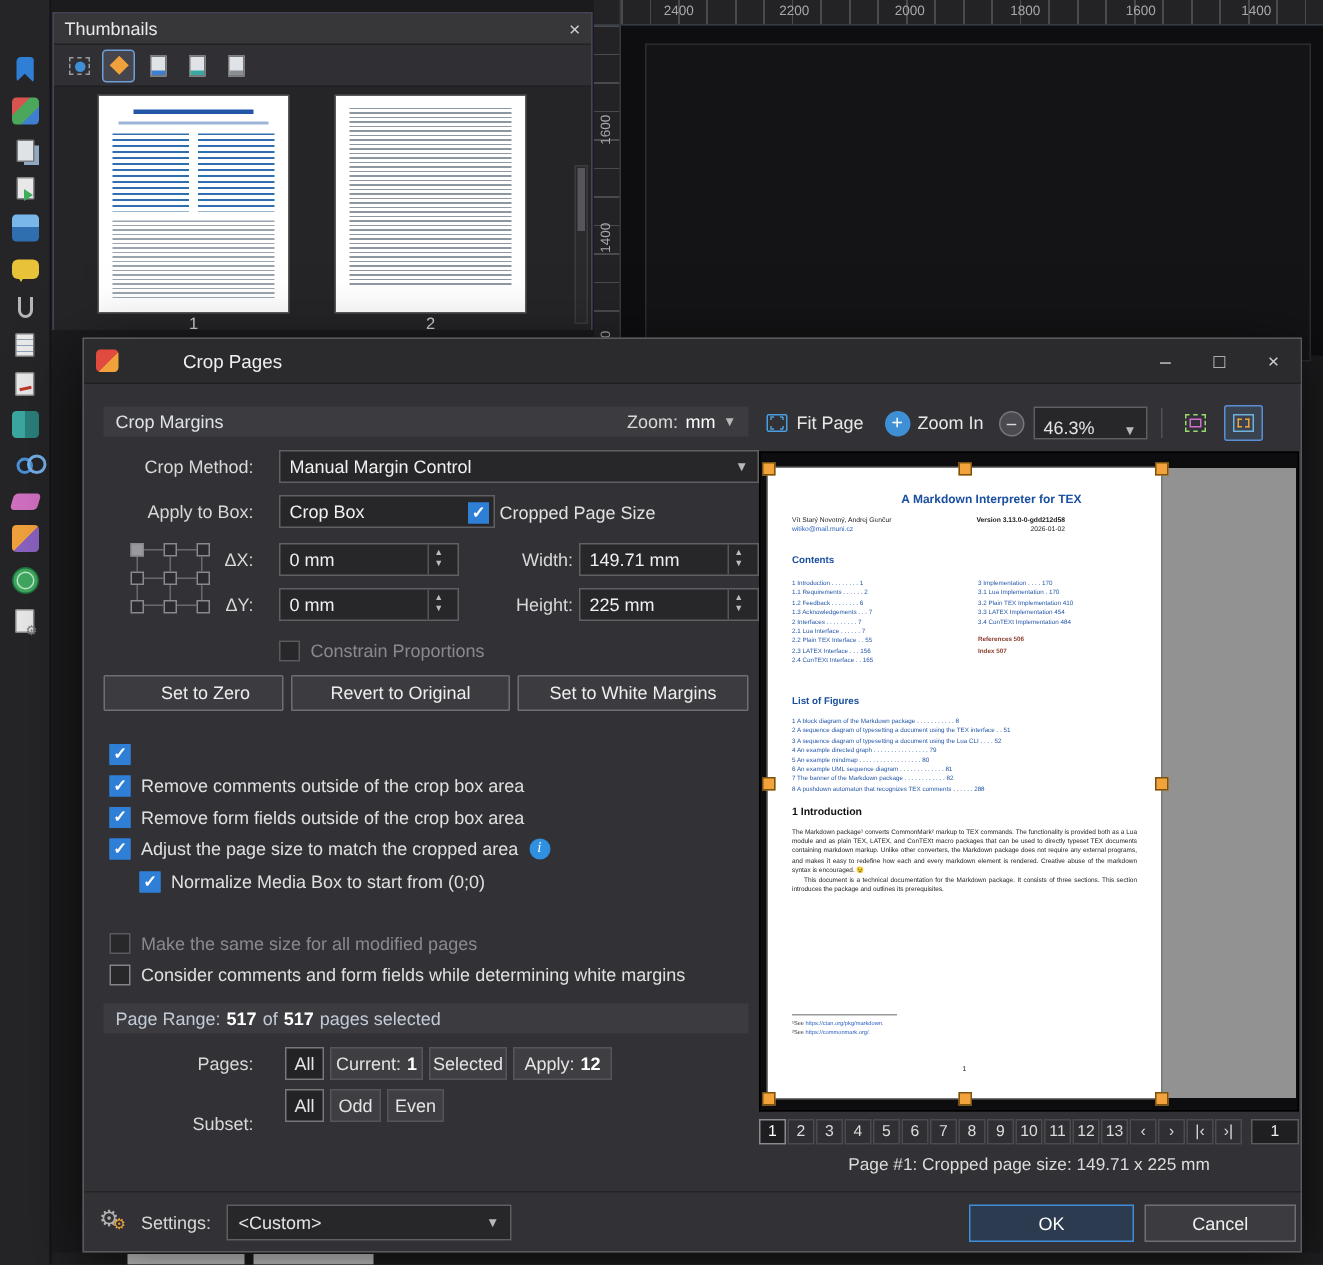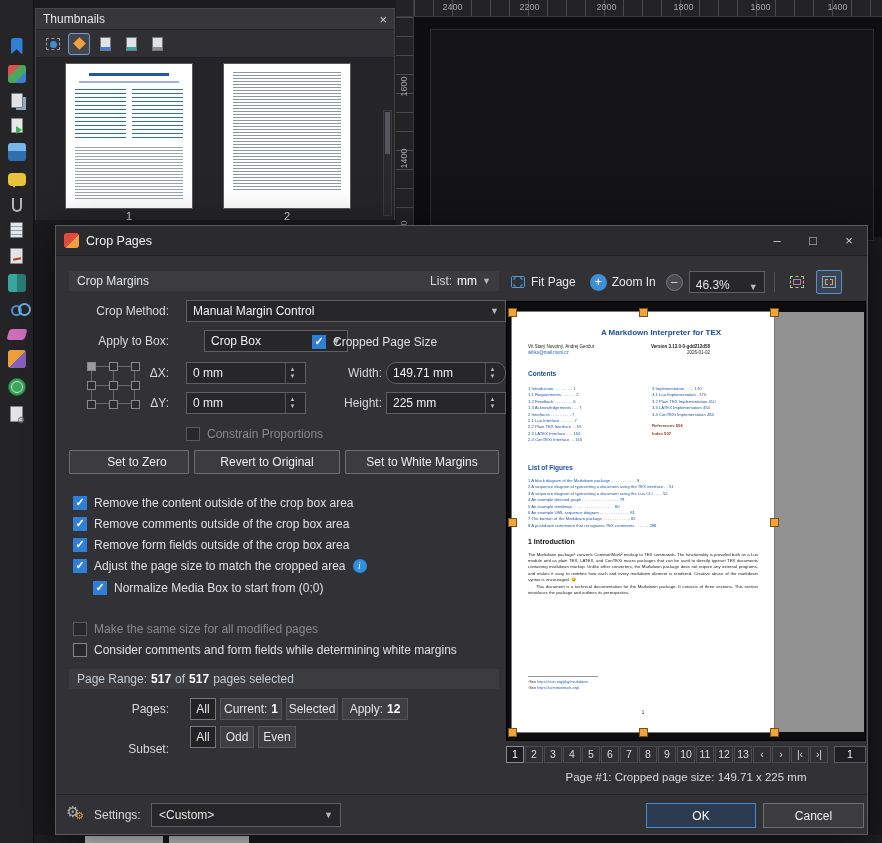--- a/index.html
+++ b/index.html
@@ -73,40 +73,40 @@
   .doc-faint-page { position:absolute; left:16px; top:12px; right:8px; bottom:-4px; border:1px solid #2c2c30; background:#141416; }
 
   .bottom-strip { position:absolute; left:35px; bottom:0; height:8px; right:0; background:#202022; z-index:1; }
   .bs-a,.bs-b { position:absolute; top:1px; height:7px; background:#e8e8e8; }
   .bs-a { left:50px; width:78px; } .bs-b { left:134px; width:80px; }
 
   
   .dialog { position:absolute; left:55px; top:225px; width:813px; height:610px; background:#323236; border:1px solid #5a5a5e; box-shadow:0 10px 40px rgba(0,0,0,.65); z-index:10; }
   .dlg-title { height:30px; background:#2b2b2e; border-bottom:1px solid #202023; display:flex; align-items:center; padding-left:8px; }
   .dlg-app-icon { width:15px; height:15px; border-radius:3px; background:linear-gradient(135deg,#e04a3f 0 55%,#f0a13c 55%); margin-right:7px; }
-  .dlg-title-text { font-size:12.5px; color:#f0f0f0; }
+  .dlg-title-text { font-size:12.5px; color:#f0f0f0;margin-left:36px; }
   .win-btns { margin-left:auto; display:flex; height:30px; }
   .win-btn { width:36px; text-align:center; line-height:30px; color:#d0d0d0; font-size:13px; }
 
   .pane-left { position:absolute; left:13px; top:30px; width:430px; height:540px; }
   .grp-hdr { position:absolute; left:0; width:430px; height:20px; background:#3b3b40; color:#dfe3e8; font-size:12px; line-height:20px; padding:0 8px; display:flex; }
   .hdr-cropmargins { top:15px; }
   .units { margin-left:auto; display:flex; gap:5px; align-items:center; color:#d8d8d8; }
   .units b { font-weight:normal; color:#fff; }
   .chev { color:#b8b8b8; font-size:9px; }
 
   .fl-label { position:absolute; width:100px; text-align:right; font-size:12px; color:#d8d8d8; line-height:22px; left:0; }
   .fl-label2 { position:absolute; width:68px; text-align:right; font-size:12px; color:#d8d8d8; line-height:22px; left:245px; }
   .combo, .spinner { position:absolute; height:22px; background:#27272a; border:1px solid #5f5f64; color:#f0f0f0; font-size:12px; display:flex; align-items:center; padding:0 6px; }
   .combo .chev { margin-left:auto; }
   .spinner .spin { margin-left:auto; width:14px; height:20px; border-left:1px solid #55555a; display:flex; flex-direction:column; align-items:center; justify-content:center; font-size:6px; color:#bdbdbd; line-height:7px; }
   .row-method { top:44px; } .row-apply { top:74px; } .row-dx { top:106px; } .row-dy { top:136px; }
   .row-method .combo { left:117px; width:320px; top:44px; }
-  .row-apply .combo { left:117px; width:144px; top:74px;margin-left:18px; }
-  .spin-dx { left:117px; width:120px; top:106px; } .spin-w { left:317px; width:120px; top:106px;border-radius:10px; }
+  .row-apply .combo { left:117px; width:144px; top:74px; }
+  .spin-dx { left:117px; width:120px; top:106px; } .spin-w { left:317px; width:120px; top:106px; }
   .spin-dy { left:117px; width:120px; top:136px; } .spin-h { left:317px; width:120px; top:136px; }
 
   .anchor-grid { position:absolute; left:18px; top:106px; width:55px; height:48px; }
   .anchor-lines { position:absolute; left:4px; top:4px; width:44px; height:38px; border:1px solid #6a6a6e; }
   .anchor-lines::before { content:""; position:absolute; left:50%; top:0; bottom:0; border-left:1px solid #6a6a6e; }
   .anchor-lines::after { content:""; position:absolute; top:50%; left:0; right:0; border-top:1px solid #6a6a6e; }
   .anchor { position:absolute; width:9px; height:9px; background:#2c2c30; border:1px solid #8a8a8e; }
   .anchor.sel { background:#9a9a9e; }
   .a1{left:0;top:0;} .a2{left:22px;top:0;} .a3{left:44px;top:0;}
   .a4{left:0;top:19px;} .a5{left:22px;top:19px;} .a6{left:44px;top:19px;}
@@ -301,21 +301,21 @@
       <span class="win-btn">–</span>
       <span class="win-btn">□</span>
       <span class="win-btn">×</span>
     </span>
   </div>
 
   <div class="pane-left">
     <div class="grp-hdr hdr-cropmargins">
       <span>Crop Margins</span>
       <span class="units">
-        <span>List:</span>
+        <span>Zoom:</span>
         <b>mm</b>
         <span class="chev">▼</span>
       </span>
     </div>
 
     <div class="row-method">
       <span class="fl-label" style="top:44px">Crop Method:</span>
       <span class="combo">
         <span>Manual Margin Control</span>
         <span class="chev">▼</span>
@@ -377,21 +377,20 @@
       <span class="chk"></span>
       <span>Constrain Proportions</span>
     </div>
 
     <div class="btn btn-zero">Set to Zero</div>
     <div class="btn btn-revert">Revert to Original</div>
     <div class="btn btn-white">Set to White Margins</div>
 
     <div class="chk-row opt1">
       <span class="chk checked"></span>
-      <span>Remove the content outside of the crop box area</span>
     </div>
     <div class="chk-row opt3">
       <span class="chk checked"></span>
       <span>Remove form fields outside of the crop box area</span>
     </div>
     <div class="chk-row opt2">
       <span class="chk checked"></span>
       <span>Remove comments outside of the crop box area</span>
     </div>
     <div class="chk-row opt4">

